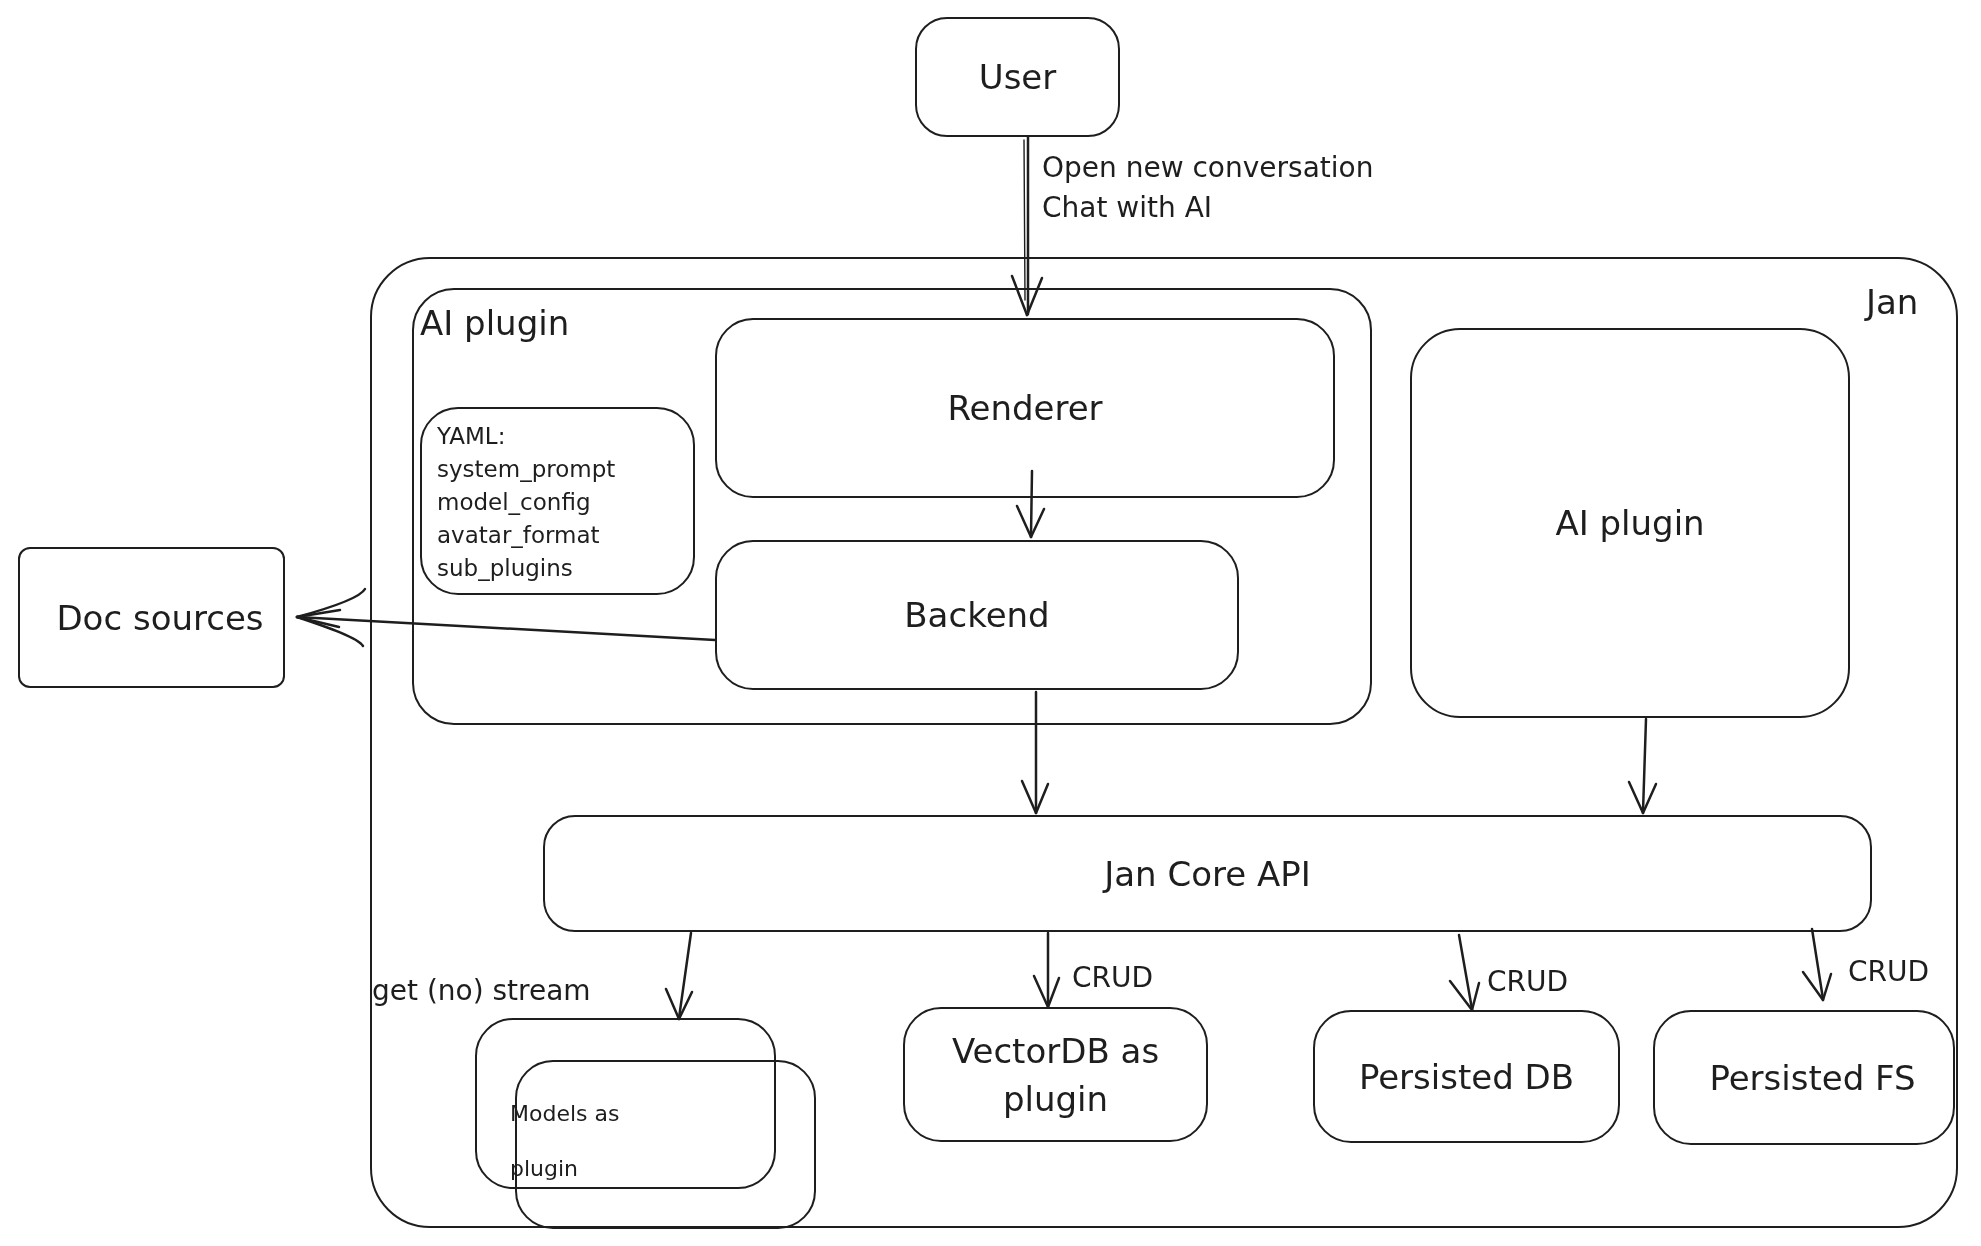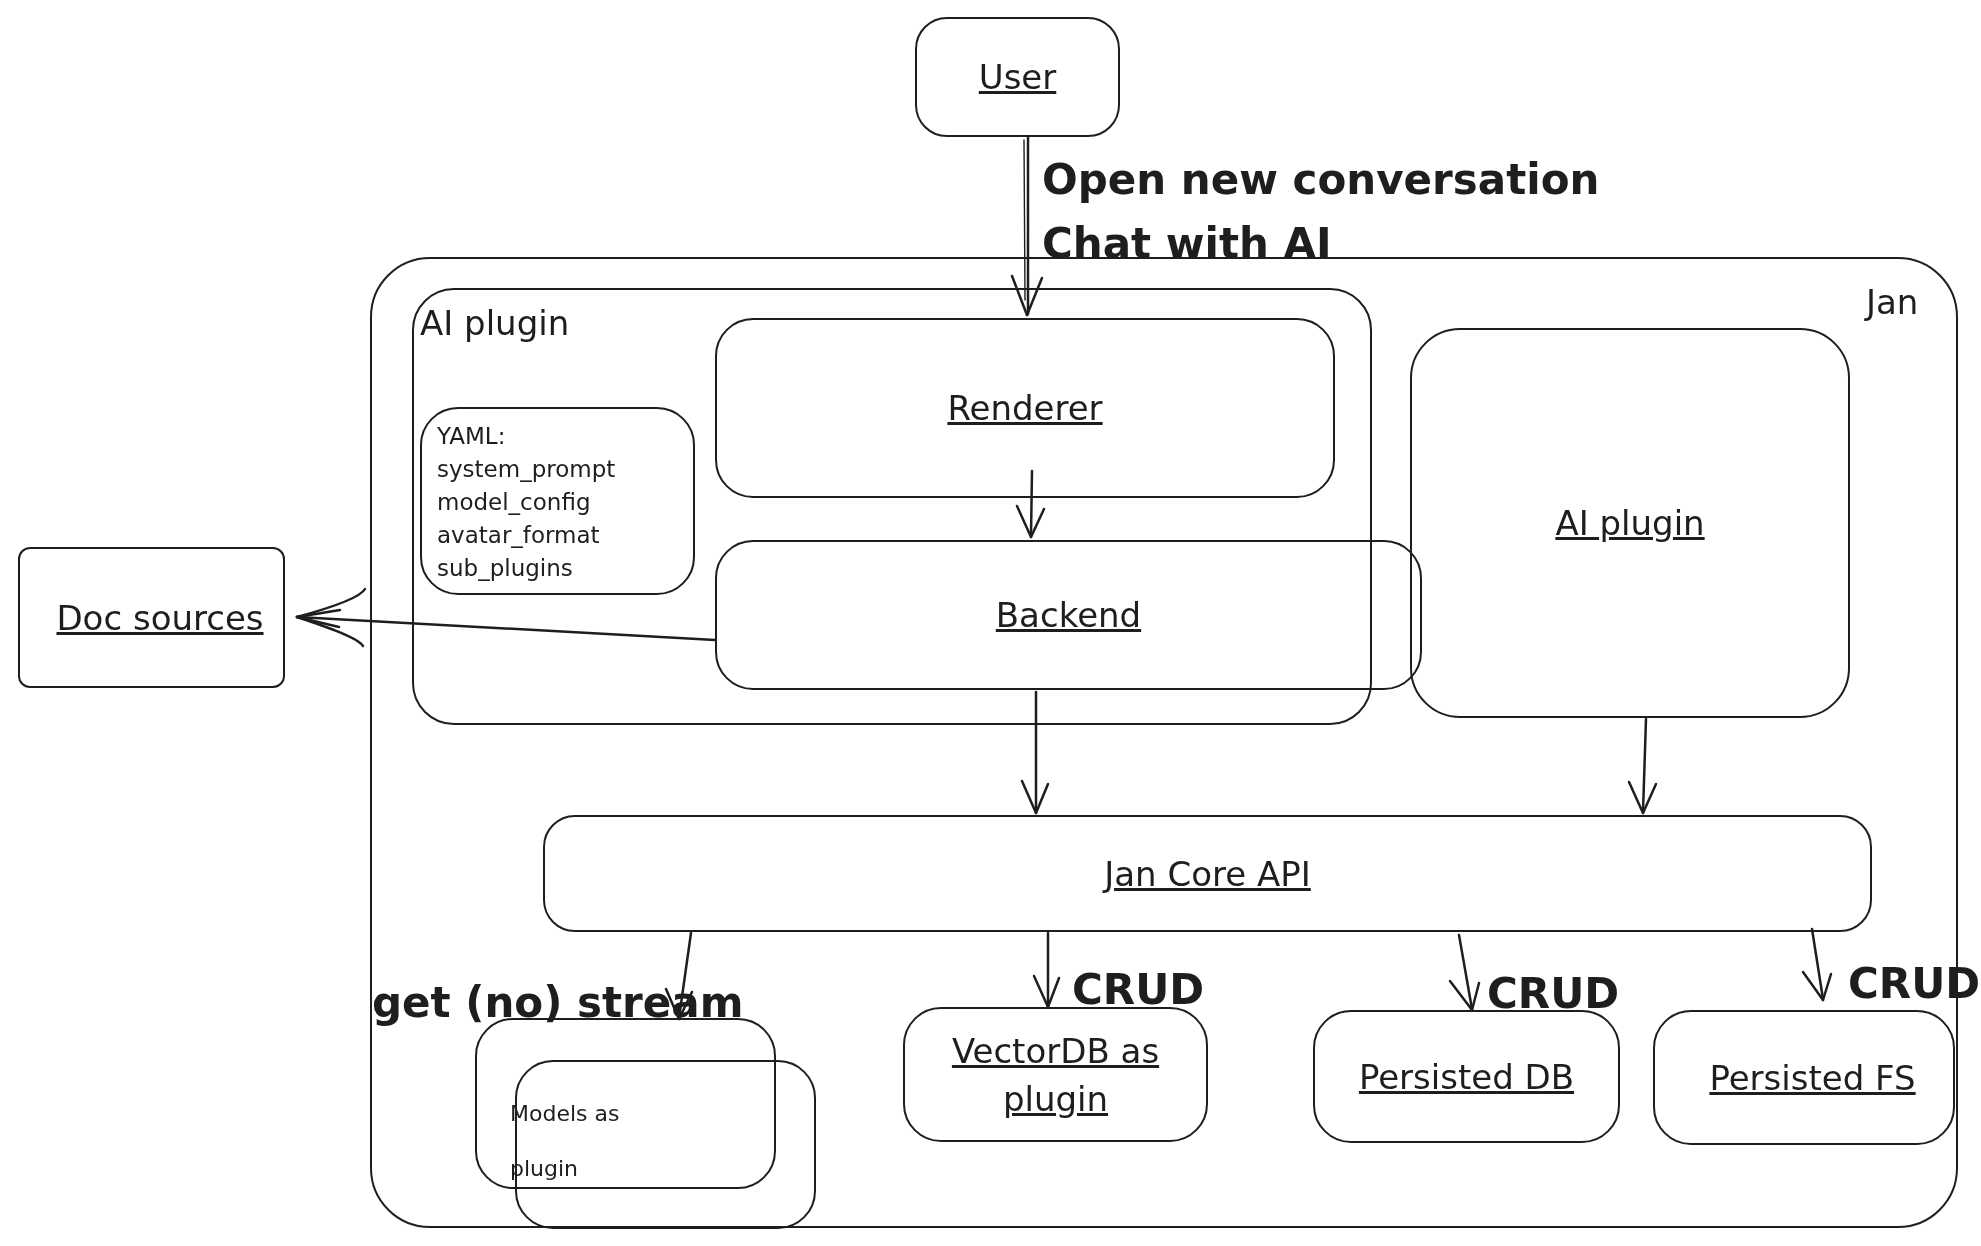--- a/index.html
+++ b/index.html
@@ -5,23 +5,23 @@
   html,body{margin:0;padding:0;background:#ffffff;}
   .canvas{
     position:relative;width:1981px;height:1246px;background:#ffffff;overflow:hidden;
     font-family:"DejaVu Sans",sans-serif;color:#1e1e1e;
   }
   .node{
     position:absolute;border:2.5px solid #1e1e1e;background:transparent;
     display:flex;align-items:center;justify-content:center;text-align:center;
     box-sizing:border-box;
   }
-  .node .lbl{font-size:34px;line-height:48px;white-space:pre-line;text-decoration:underline;}
+  .node .lbl{font-size:34px;line-height:48px;white-space:pre-line;}
   .container-lbl{position:absolute;font-size:34px;}
-  .edge-lbl{position:absolute;font-size:42px;line-height:64px;white-space:pre-line;font-weight:bold;}
+  .edge-lbl{position:absolute;font-size:28px;line-height:40px;white-space:pre-line;}
   .yaml-text{
     position:absolute;left:437px;top:420px;font-size:23px;line-height:33px;
     white-space:pre-line;text-align:left;
   }
   .free-lbl{position:absolute;font-size:22px;line-height:55px;white-space:pre-line;}
   svg.arrows{position:absolute;left:0;top:0;pointer-events:none;}
   svg.arrows path{stroke:#1e1e1e;stroke-width:2.5;fill:none;stroke-linecap:round;}
 </style>
 </head>
 <body>
@@ -31,21 +31,21 @@
   <div class="node" style="left:370px;top:257px;width:1588px;height:971px;border-radius:60px;"></div>
   <div class="container-lbl" style="left:1866px;top:282px;">Jan</div>
 
   <div class="node" style="left:412px;top:288px;width:960px;height:437px;border-radius:42px;"></div>
   <div class="container-lbl" style="left:420px;top:303px;">AI plugin</div>
 
   <div class="node" style="left:715px;top:318px;width:620px;height:180px;border-radius:38px;">
     <span class="lbl">Renderer</span>
   </div>
 
-  <div class="node" style="left:715px;top:540px;width:707px;height:150px;border-radius:38px;">
+  <div class="node" style="left:715px;top:540px;width:524px;height:150px;border-radius:38px;">
     <span class="lbl">Backend</span>
   </div>
 
   <div class="node" style="left:420px;top:407px;width:275px;height:188px;border-radius:38px;"></div>
   <div class="yaml-text">YAML:
 system_prompt
 model_config
 avatar_format
 sub_plugins</div>
 

